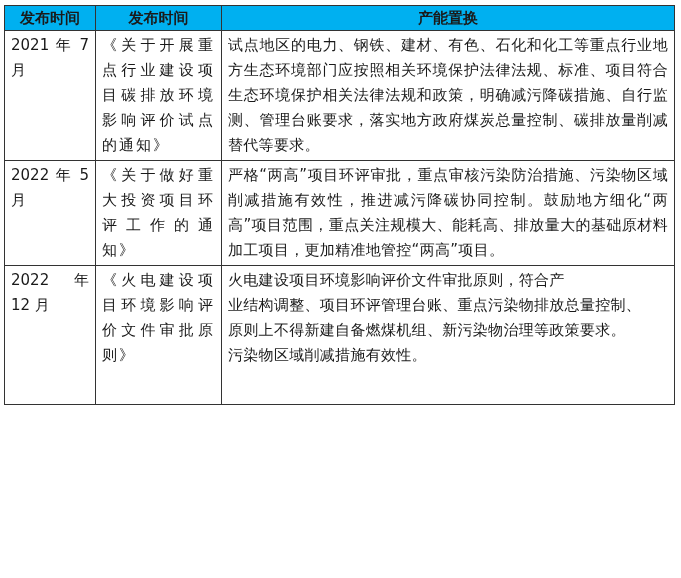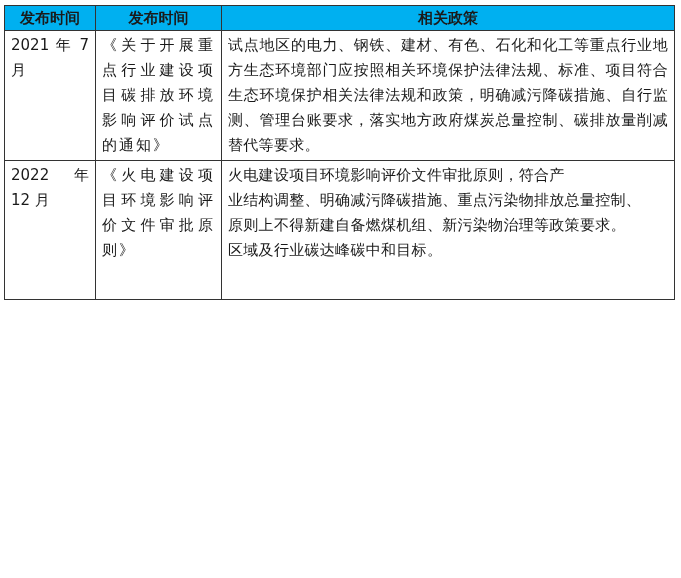--- a/index.html
+++ b/index.html
@@ -26,33 +26,38 @@
 <table class="policy">
   <colgroup>
       <col class="c1">
       <col class="c2">
       <col class="c3">
     </colgroup>
   <thead>
     <tr>
       <th>发布时间</th>
       <th>发布时间</th>
-      <th>相关政策</th>
+      <th>产能置换</th>
     </tr>
   </thead>
   <tbody>
     <tr class="r1">
       <td class="date">2021 年 7 月</td>
       <td class="policy-name">《关于开展重点行业建设项目碳排放环境影响评价试点的通知》</td>
       <td class="content">试点地区的电力、钢铁、建材、有色、石化和化工等重点行业地方生态环境部门应按照相关环境保护法律法规、标准、项目符合生态环境保护相关法律法规和政策，明确减污降碳措施、自行监测、管理台账要求，落实地方政府煤炭总量控制、碳排放量削减替代等要求。</td>
     </tr>
+    <tr class="r3">
+      <td class="date">2022 年 5 月</td>
+      <td class="policy-name">《关于做好重大投资项目环评工作的通知》</td>
+      <td class="content">严格“两高”项目环评审批，重点审核污染防治措施、污染物区域削减措施有效性，推进减污降碳协同控制。鼓励地方细化“两高”项目范围，重点关注规模大、能耗高、排放量大的基础原材料加工项目，更加精准地管控“两高”项目。</td>
+    </tr>
     <tr class="r4">
       <td class="date">2022 年 12 月</td>
       <td class="policy-name">《火电建设项目环境影响评价文件审批原则》</td>
       <td class="content">
         <div>火电建设项目环境影响评价文件审批原则，符合产</div>
-        <div>业结构调整、明确减污降碳措施、重点污染物排放总量控制、</div>
+        <div>业结构调整、项目环评管理台账、重点污染物排放总量控制、</div>
         <div>原则上不得新建自备燃煤机组、新污染物治理等政策要求。</div>
-        <div>区域及行业碳达峰碳中和目标。</div>
+        <div>污染物区域削减措施有效性。</div>
       </td>
     </tr>
   </tbody>
 </table>
 
 </body></html>

